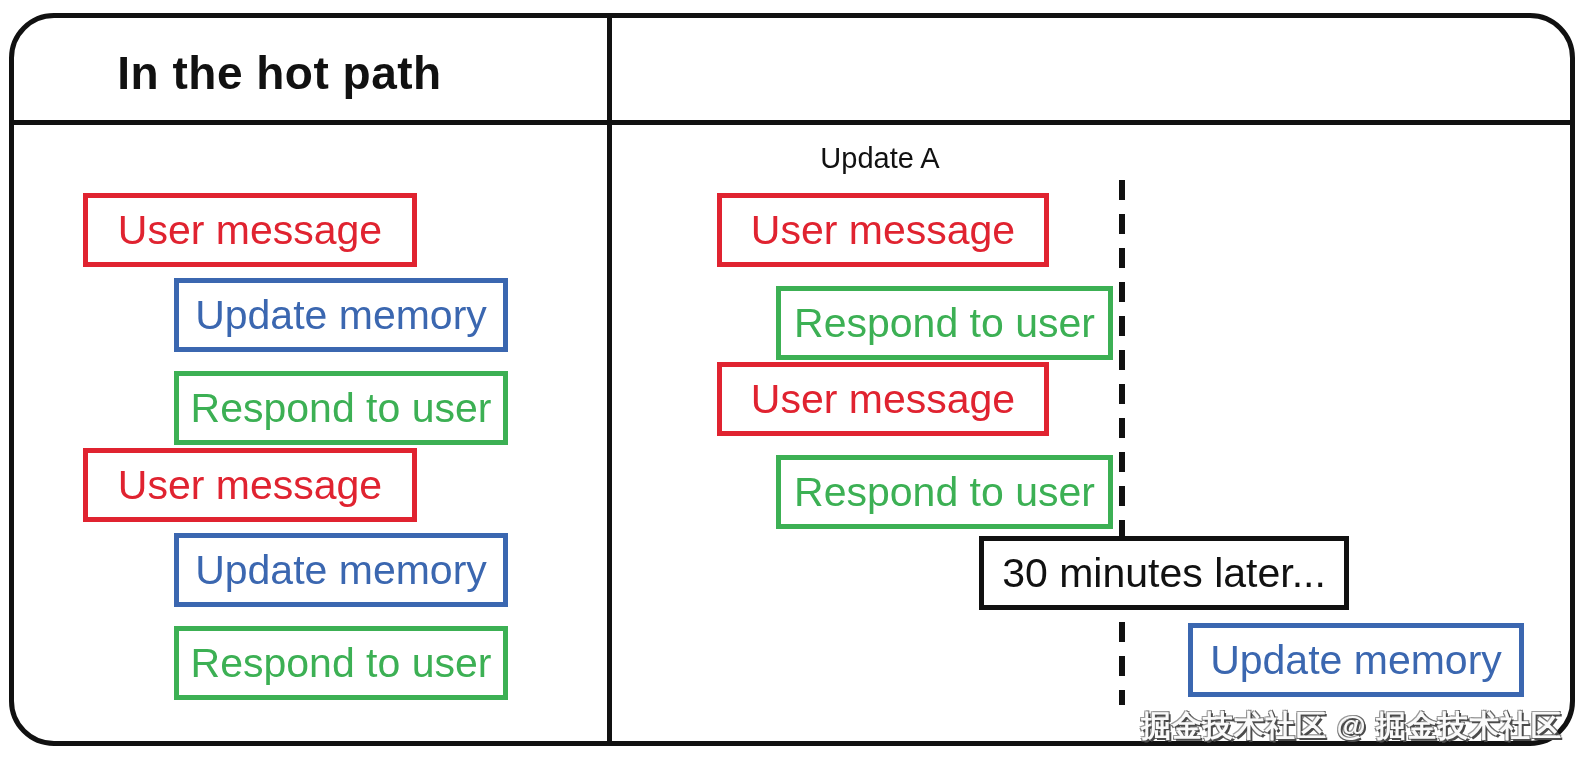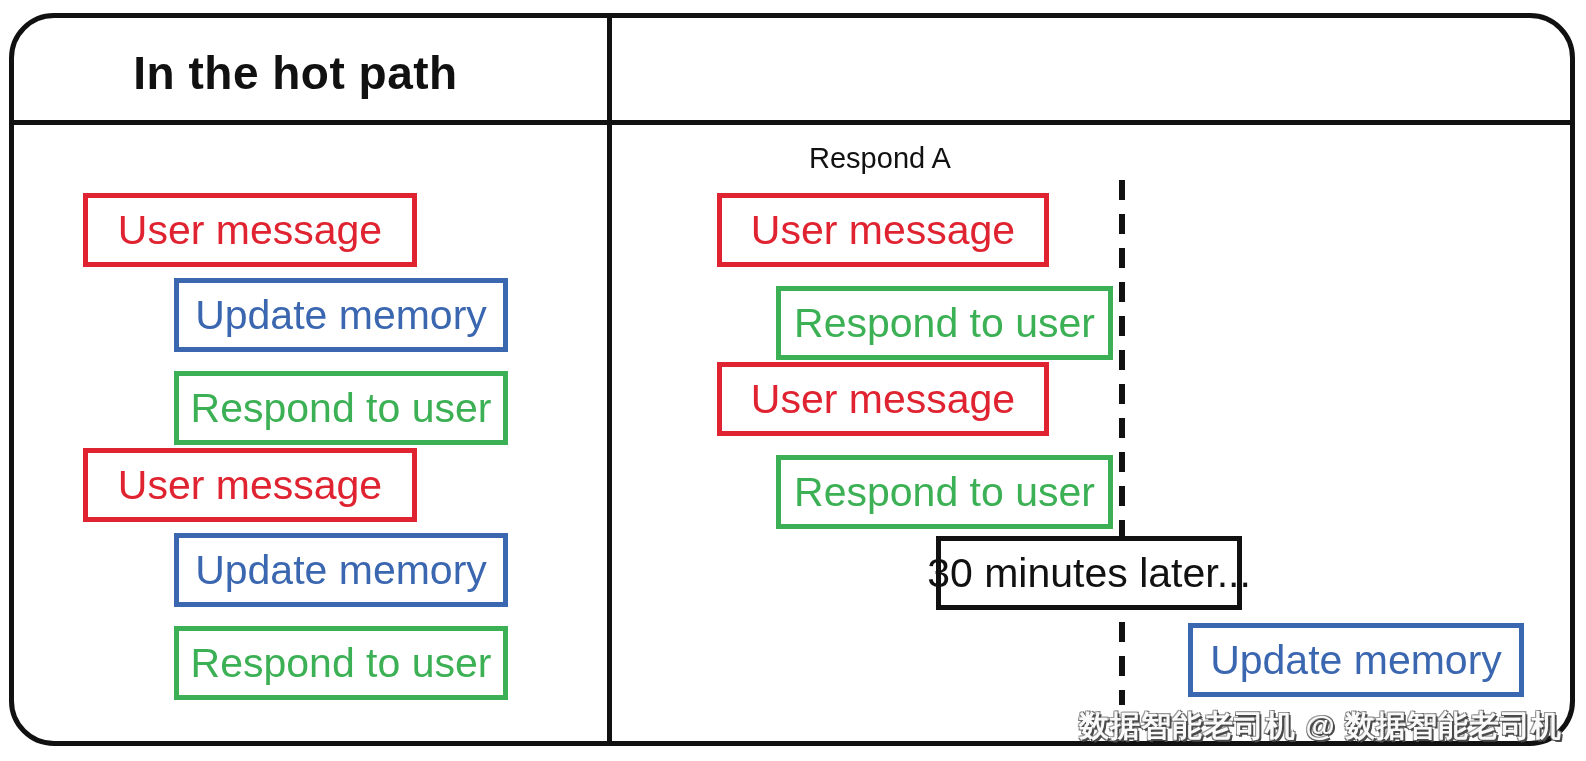--- a/index.html
+++ b/index.html
@@ -34,21 +34,21 @@
     background: var(--ink, #111);
   }
   .panel-title {
     position: absolute;
     top: 30px; height: 85px;
     display: flex; align-items: center; justify-content: center;
     font-size: 46px; font-weight: 600;
     letter-spacing: 0.5px;
     color: var(--ink, #111);
   }
-  .panel-title.left  { left: 9px;  width: 541px; margin-left: 16px; }
+  .panel-title.left  { left: 9px;  width: 541px; }
   .panel-title.right { left: 612px; width: 963px; }
   .process-label {
     position: absolute;
     top: 138px; height: 40px; width: 240px;
     display: flex; align-items: center; justify-content: center;
     font-size: 29px; font-weight: 500;
     color: var(--ink, #111);
   }
   .process-label.a { left: 760px; }
   .process-label.b { left: 1195px; }
@@ -85,21 +85,21 @@
   .l3 { left: 174px; top: 363px; width: 334px; }
   .l4 { left: 83px;  top: 448px; width: 334px; }
   .l5 { left: 174px; top: 533px; width: 334px; }
   .l6 { left: 174px; top: 618px; width: 334px; }
 
   
   .r1 { left: 717px;  top: 193px; width: 332px; }
   .r2 { left: 776px;  top: 278px; width: 337px; }
   .r3 { left: 717px;  top: 362px; width: 332px; }
   .r4 { left: 776px;  top: 447px; width: 337px; }
-  .r5 { left: 936px;  top: 536px; width: 306px; text-align: right; }
+  .r5 { left: 979px;  top: 536px; width: 370px; text-align: right; }
   .r6 { left: 1188px; top: 623px; width: 336px; }
 
   .watermark {
     position: absolute;
     right: 24px; top: 706px;
     font-size: 30px; font-weight: 700;
     color: #fafafa;
     text-shadow:
       2px 2px 0 #4a4a4a,
       -1px -1px 0 #9a9a9a,
@@ -114,35 +114,35 @@
 <body>
 
 <div class="stage">
 
   <div class="frame"></div>
   <div class="v-divider"></div>
   <div class="header-line"></div>
 
   <div class="panel-title left">In the hot path</div>
 
-  <div class="process-label a">Respond A</div>
+  <div class="process-label a">Update A</div>
 
   <div class="dashed-line"></div>
 
   <div class="box box--red l1">User message</div>
   <div class="box box--blue l2">Update memory</div>
   <div class="box box--green l3">Respond to user</div>
   <div class="box box--red l4">User message</div>
   <div class="box box--blue l5">Update memory</div>
   <div class="box box--green l6">Respond to user</div>
 
   <div class="box box--red r1">User message</div>
   <div class="box box--green r2">Respond to user</div>
   <div class="box box--red r3">User message</div>
   <div class="box box--green r4">Respond to user</div>
 
   <div class="box box--note r5">30 minutes later...</div>
 
   <div class="box box--blue r6">Update memory</div>
 
-  <div class="watermark">数据智能老司机 @ 数据智能老司机</div>
+  <div class="watermark">掘金技术社区 @ 掘金技术社区</div>
 
 </div>
 
 </body></html>

